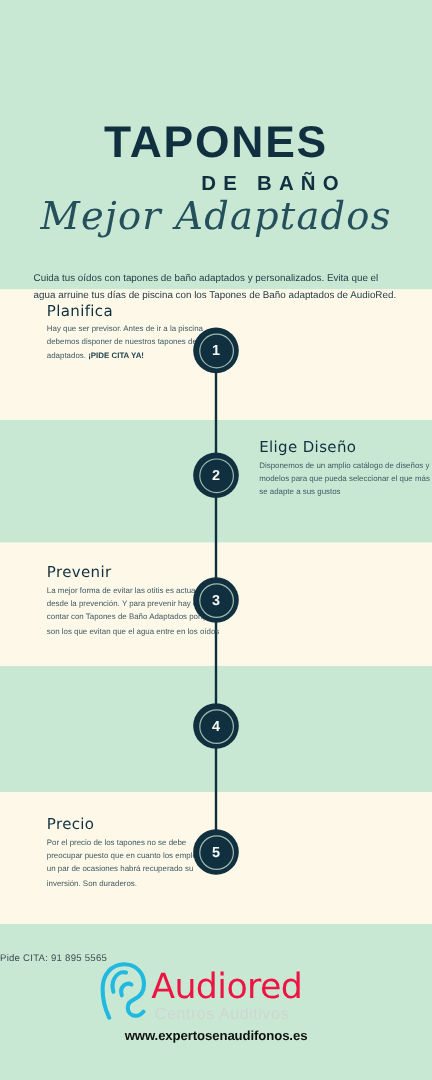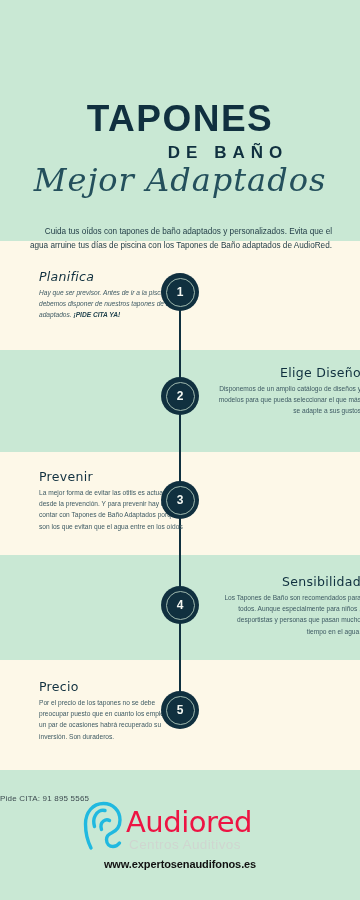--- a/index.html
+++ b/index.html
@@ -87,21 +87,21 @@
     line-height: 1.15;
   }
   .intro {
     position: absolute;
     top: 181px;
     left: 28px;
     width: 304px;
     font-size: 8.2px;
     line-height: 1.65;
     color: #26414a;
-    text-align: right;
+    text-align: left;
   }
 
   
   .spine {
     position: absolute;
     left: 179px;
     top: 292px;
     width: 1.6px;
     height: 420px;
     background: #10303f;
@@ -146,40 +146,40 @@
   .c4 { top: 586px; }
   .c5 { top: 691px; }
 
   
   .step {
     position: absolute;
     width: 145px;
     z-index: 2;
   }
   .step.left  { left: 39px; text-align: left; }
-  .step.right { left: 216px; text-align: right; }
+  .step.right { left: 216px; text-align: left; }
 
   .step h3 {
     margin: 0 0 3px 0;
     font-family: "DejaVu Sans", sans-serif;
     font-weight: normal;
     font-size: 12.5px;
     letter-spacing: 0.3px;
     color: #10303f;
     line-height: 1.1;
   }
   .step p {
     margin: 0;
     font-size: 6.6px;
     line-height: 1.72;
     color: #3e5a63;
   }
   .step p .strong { font-weight: bold; color: #22444f; }
 
-  .s1 { top: 270px; font-style: italic; }
+  .s1 { top: 252px; }
   .s2 { top: 366px; }
   .s3 { top: 470px; }
   .s4 { top: 575px; }
   .s5 { top: 680px; }
 
   
   .footer {
     position: absolute;
     top: 770px;
     left: 0;
@@ -294,24 +294,20 @@
   <div class="step right s2">
     <h3>Elige Diseño</h3>
     <p>Disponemos de un amplio catálogo de diseños y modelos para que pueda seleccionar el que más se adapte a sus gustos</p>
   </div>
 
   <div class="step left s3">
     <h3>Prevenir</h3>
     <p>La mejor forma de evitar las otitis es actuando desde la prevención. Y para prevenir hay que contar con Tapones de Baño Adaptados porque son los que evitan que el agua entre en los oídos</p>
   </div>
 
-  <div class="step right s4">
-    <h3>Sensibilidad</h3>
-    <p>Los Tapones de Baño son recomendados para todos. Aunque especialmente para niños , desportistas y personas que pasan mucho tiempo en el agua.</p>
-  </div>
 
   <div class="step left s5">
     <h3>Precio</h3>
     <p>Por el precio de los tapones no se debe preocupar puesto que en cuanto los emplee en un par de ocasiones  habrá recuperado su inversión. Son duraderos.</p>
   </div>
 
   <div class="footer">
     <div class="pide-cita">Pide CITA:  91 895 5565</div>
 
     <div class="logo-wrap">

